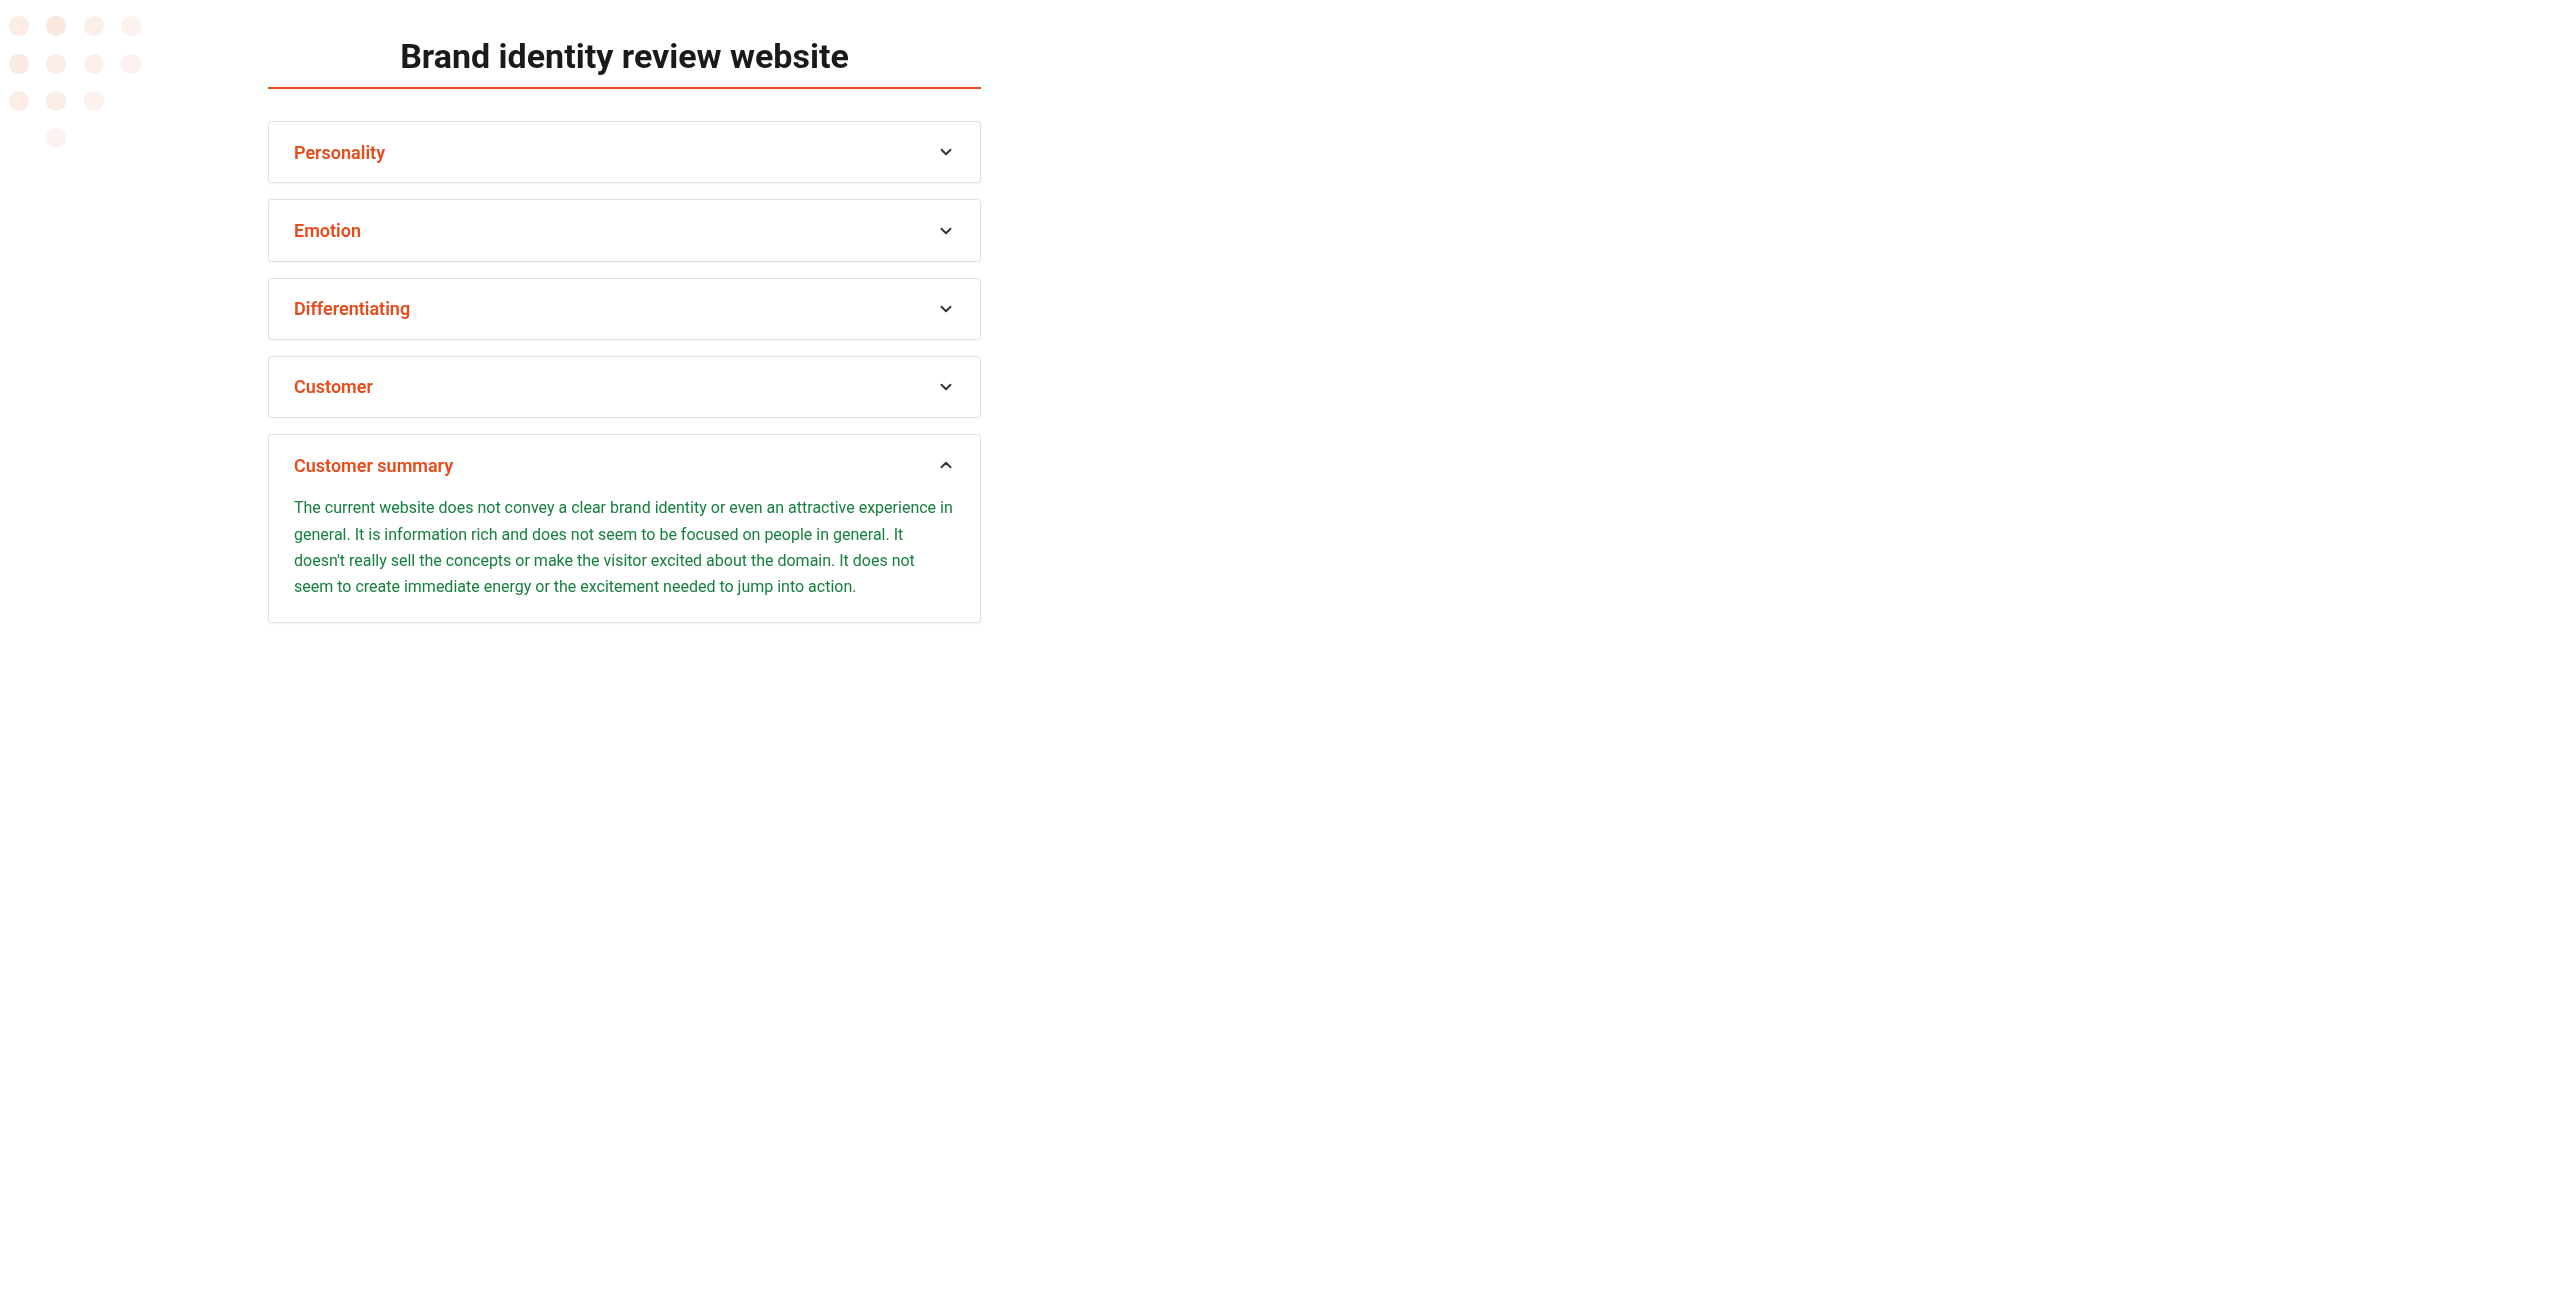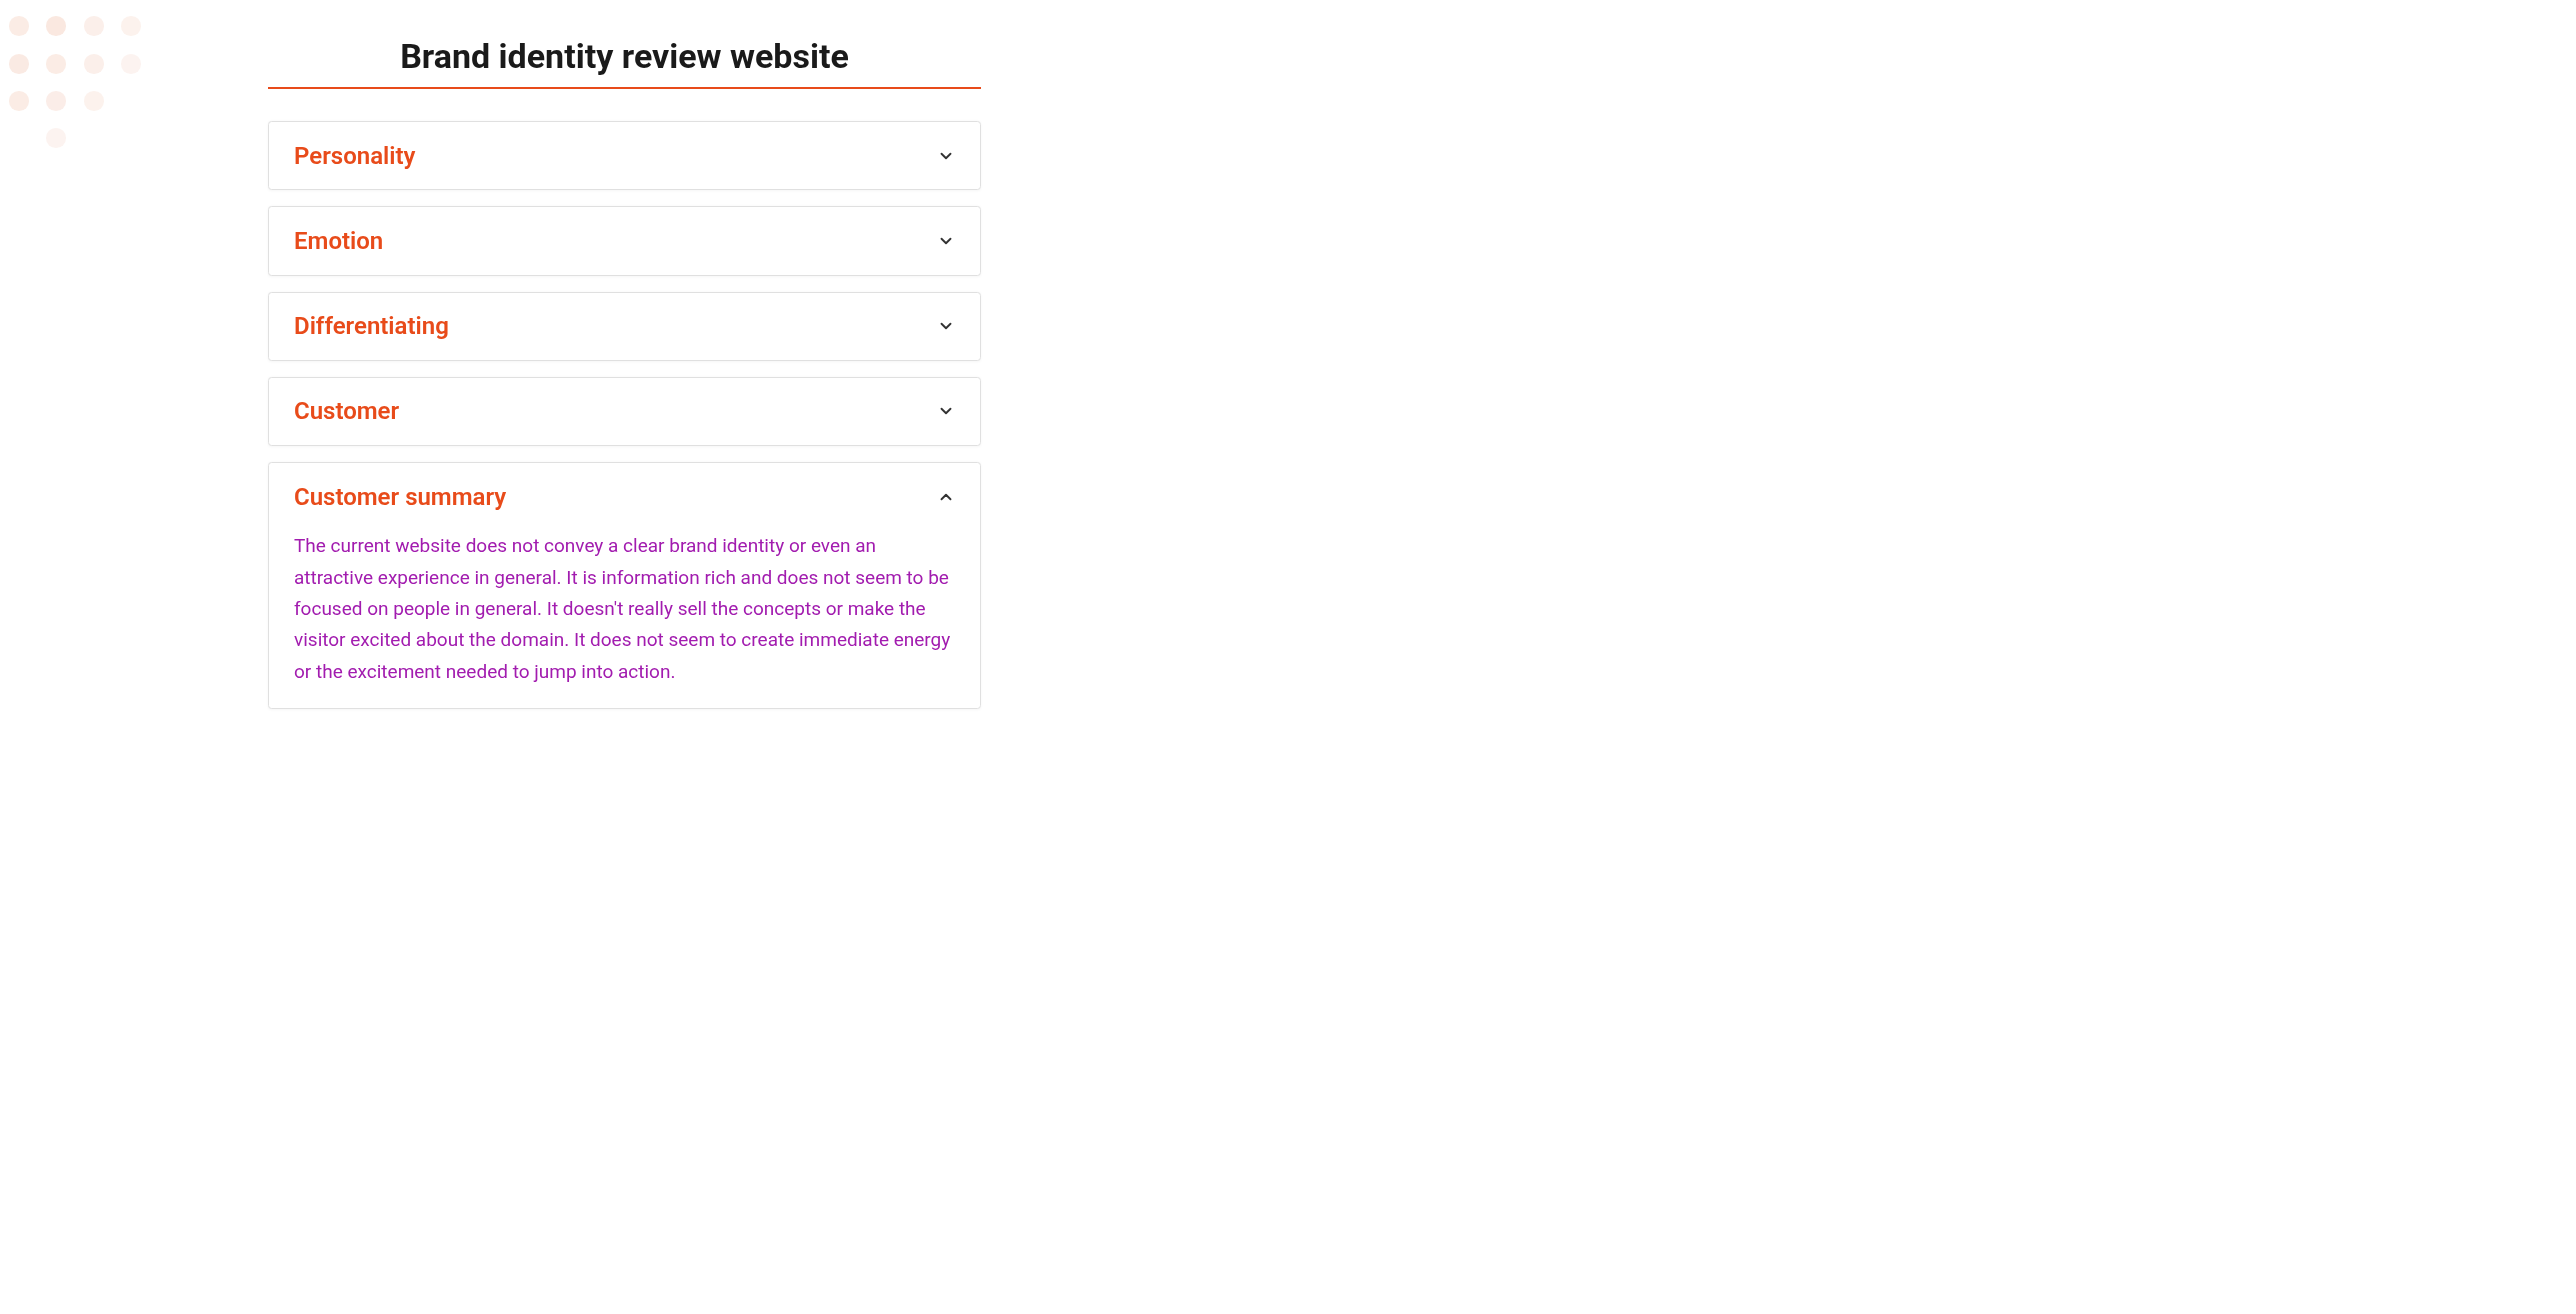--- a/index.html
+++ b/index.html
@@ -79,21 +79,21 @@
 
     .accordion-header {
       display: flex;
       align-items: center;
       justify-content: space-between;
       padding: 19.6px 25px;
       cursor: pointer;
     }
 
     .accordion-label {
-      font-size: 24px;
+      font-size: 18px;
       font-weight: 600;
       color: #e84b1a;
     }
 
     .chevron-icon {
       font-size: 16px;
       color: #333;
       display: flex;
       align-items: center;
       justify-content: center;
@@ -102,22 +102,22 @@
     .chevron-icon svg {
       width: 18px;
       height: 18px;
     }
 
     .accordion-body {
       padding: 0 25px 21.4px 25px;
     }
 
     .accordion-body p {
-      font-size: 19px;
-      color: #a21caf;
+      font-size: 16px;
+      color: #15803d;
       line-height: 1.65;
     }
 
     
     .accordion-item.expanded .accordion-header {
       
     }
 
     
   </style>

